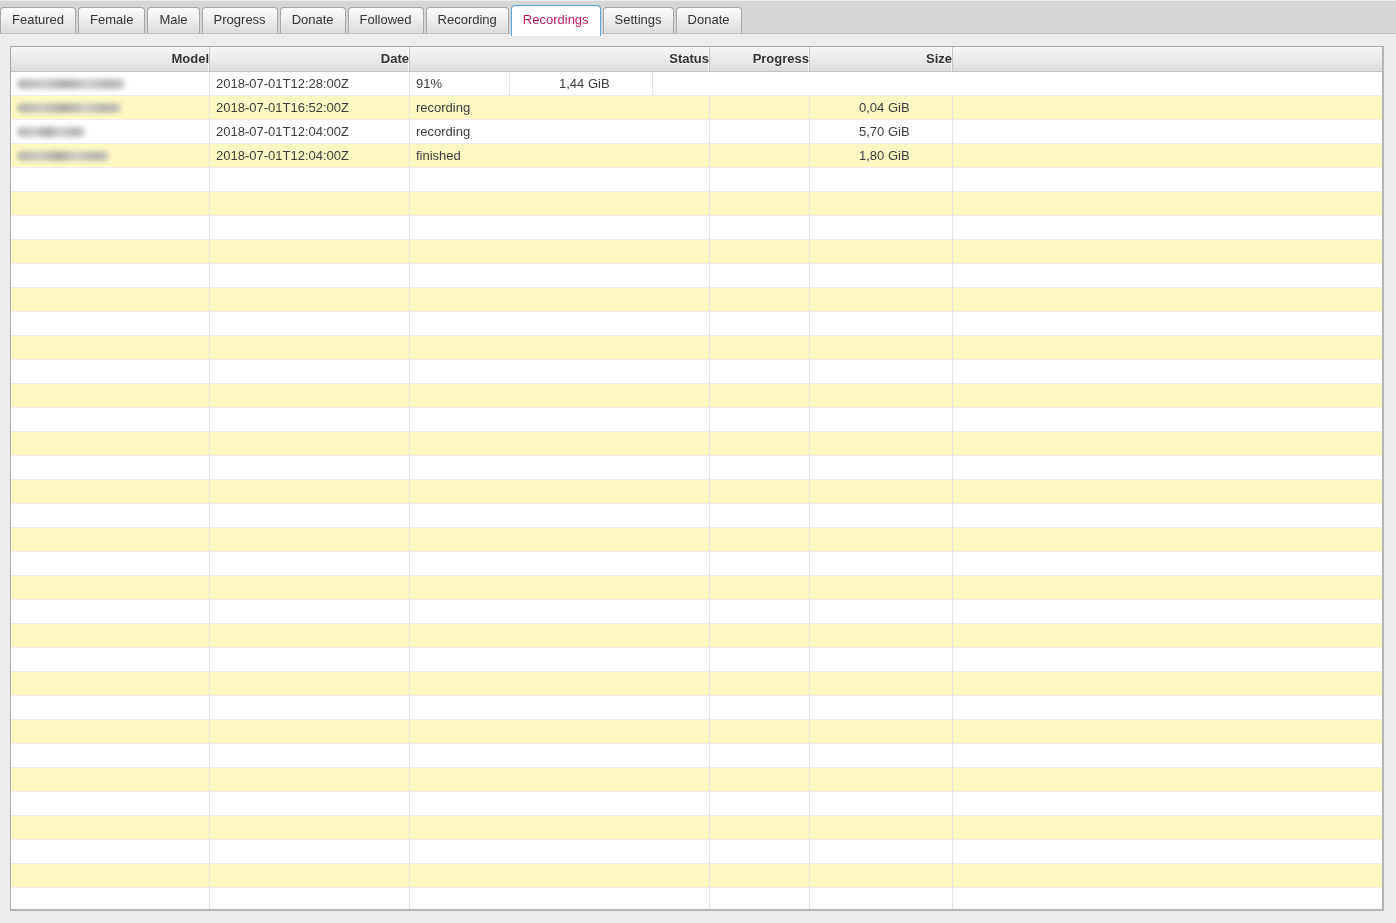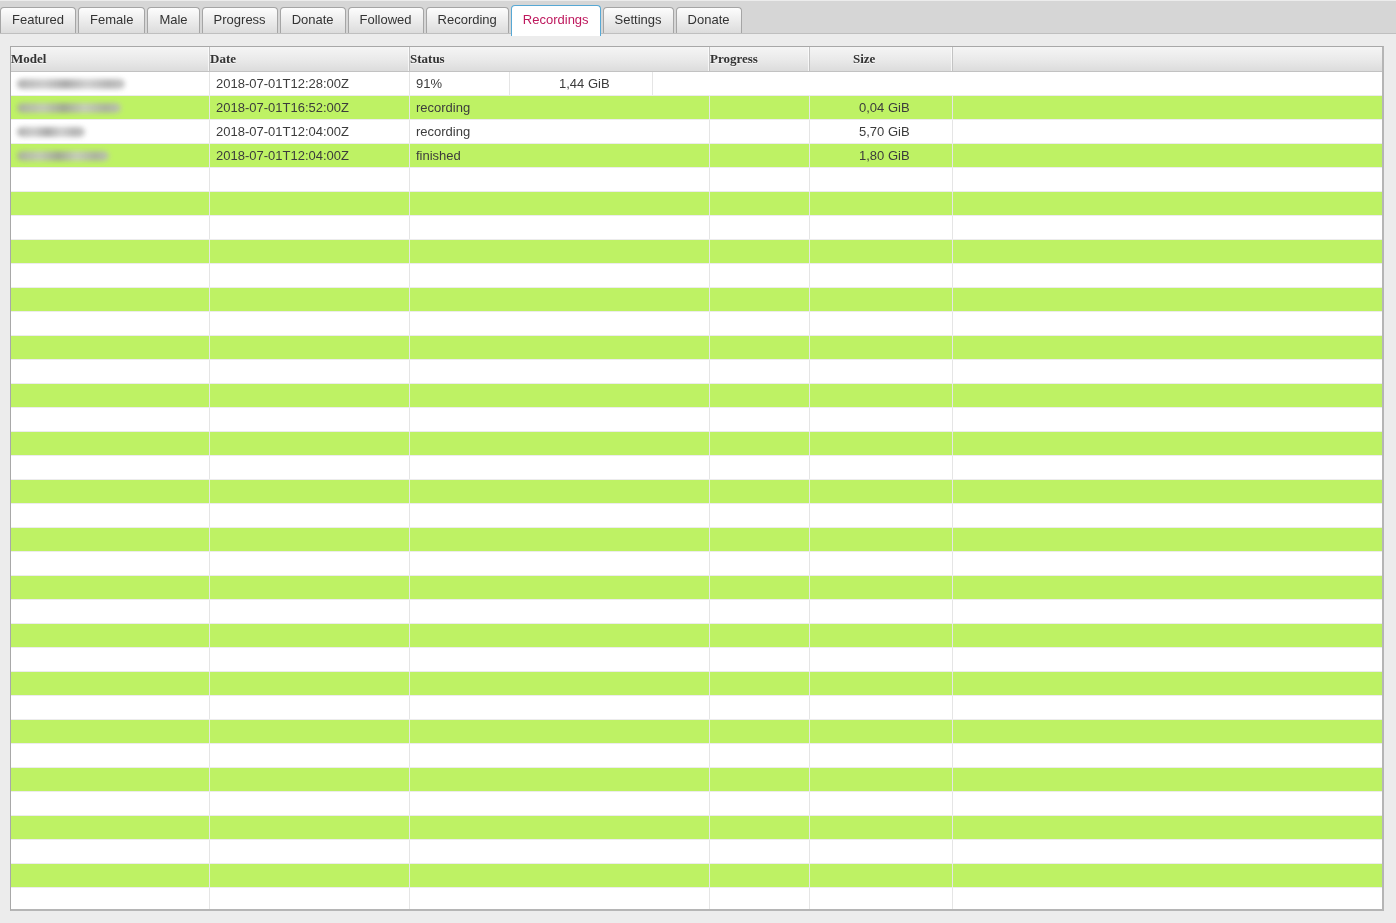--- a/index.html
+++ b/index.html
@@ -47,32 +47,31 @@
     overflow:hidden;
   }
   .thead{
     display:flex;height:24px;
     background:linear-gradient(#f5f5f5,#e9e9e9 55%,#dcdcdc);
     border-bottom:1px solid #c2c2c2;
     font-weight:bold;color:#333;
   }
   .hcell{
     box-sizing:border-box;height:24px;line-height:23px;
-    text-align:left;overflow:hidden;white-space:nowrap;
+    text-align:right;overflow:hidden;white-space:nowrap;
     border-right:1px solid #c3c3c3;
     box-shadow:inset -1px 0 0 rgba(255,255,255,.7);
     text-shadow:0 1px 0 rgba(255,255,255,.7);
-    font-family:Liberation Serif, serif;
   }
   .row{
     display:flex;height:24px;box-sizing:border-box;
     border-bottom:1px solid #ececec;
     background:#fff;
   }
-  .row.stripe{background:#bef264;}
+  .row.stripe{background:#fef9c3;}
   .cell{
     box-sizing:border-box;height:23px;line-height:23px;
     padding-left:6px;overflow:hidden;white-space:nowrap;
     border-right:1px solid #e5e5e5;
     color:#3c3c3c;
   }
   .c0{width:199px;}
   .c1{width:200px;}
   .c2{width:300px;}
   .c3{width:100px;}

